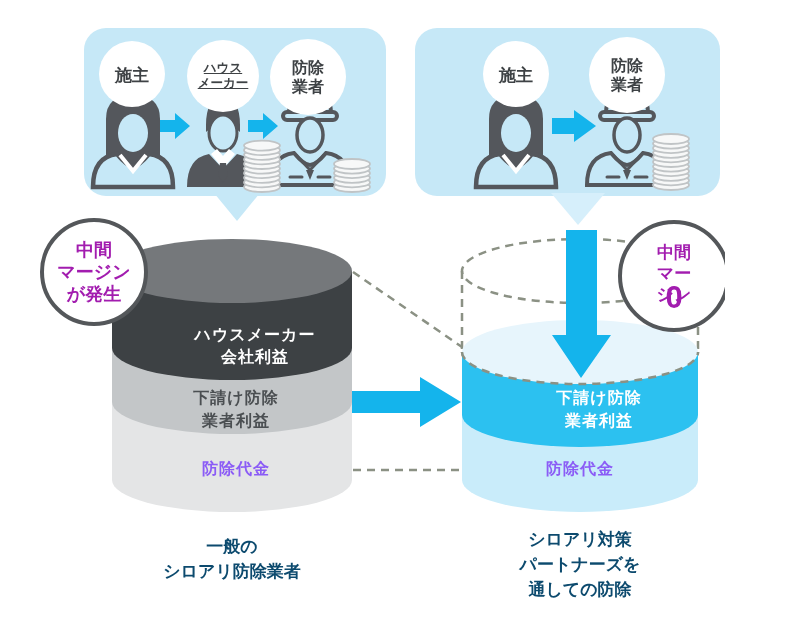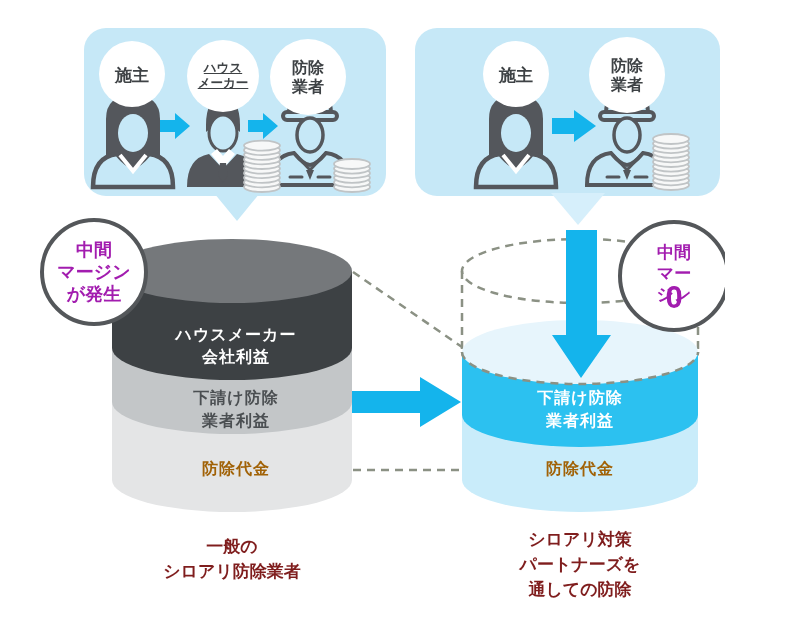--- a/index.html
+++ b/index.html
@@ -3,25 +3,25 @@
 <meta charset="utf-8">
 <style>
   html,body{margin:0;padding:0;background:#ffffff;}
   #stage{
     position:relative;width:725px;height:623px;background:#ffffff;overflow:hidden;
     font-family:"Liberation Sans","DejaVu Sans",sans-serif;
   }
   .txt{position:absolute;transform:translateX(-50%);text-align:center;white-space:pre-line;font-weight:bold;}
   .actor-label{color:#3e4245;}
   .band-label{letter-spacing:1px;}
-  .white{color:#ffffff;}
+  .white{color:#ffffff;margin-left:19px;}
   .gray-dark{color:#4b4f52;}
-  .gray-mid{color:#a16207;}
+  .gray-mid{color:#8b5cf6;}
   .badge-text{color:#a21caf;letter-spacing:0;}
-  .caption{color:#7f1d1d;}
+  .caption{color:#0c4a6e;}
   svg{position:absolute;left:0;top:0;}
 </style>
 </head>
 <body>
 
 <div id="stage">
 
 <svg width="788" height="623" viewBox="0 0 788 623">
   <defs>
     <g id="fig-woman">

